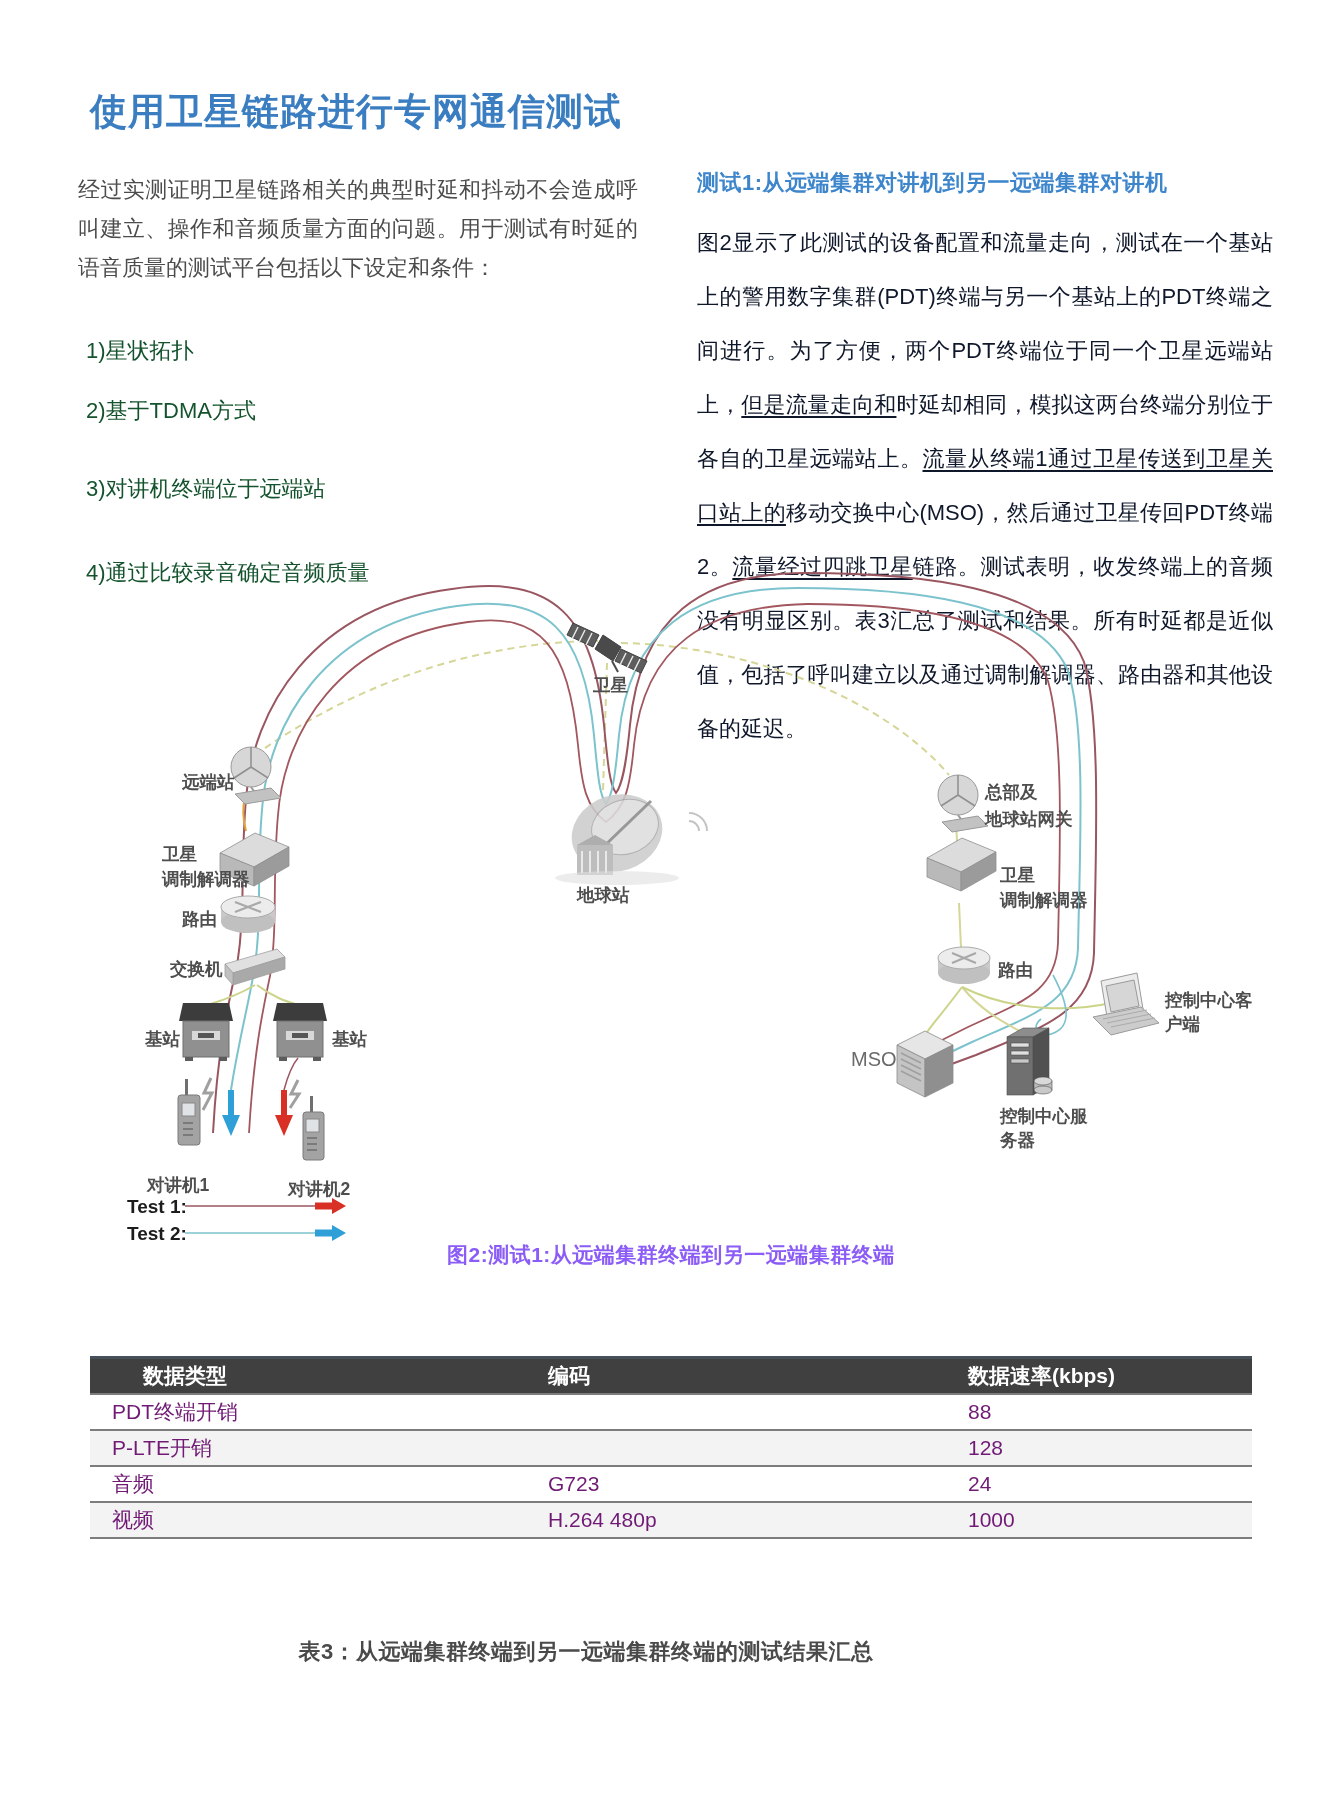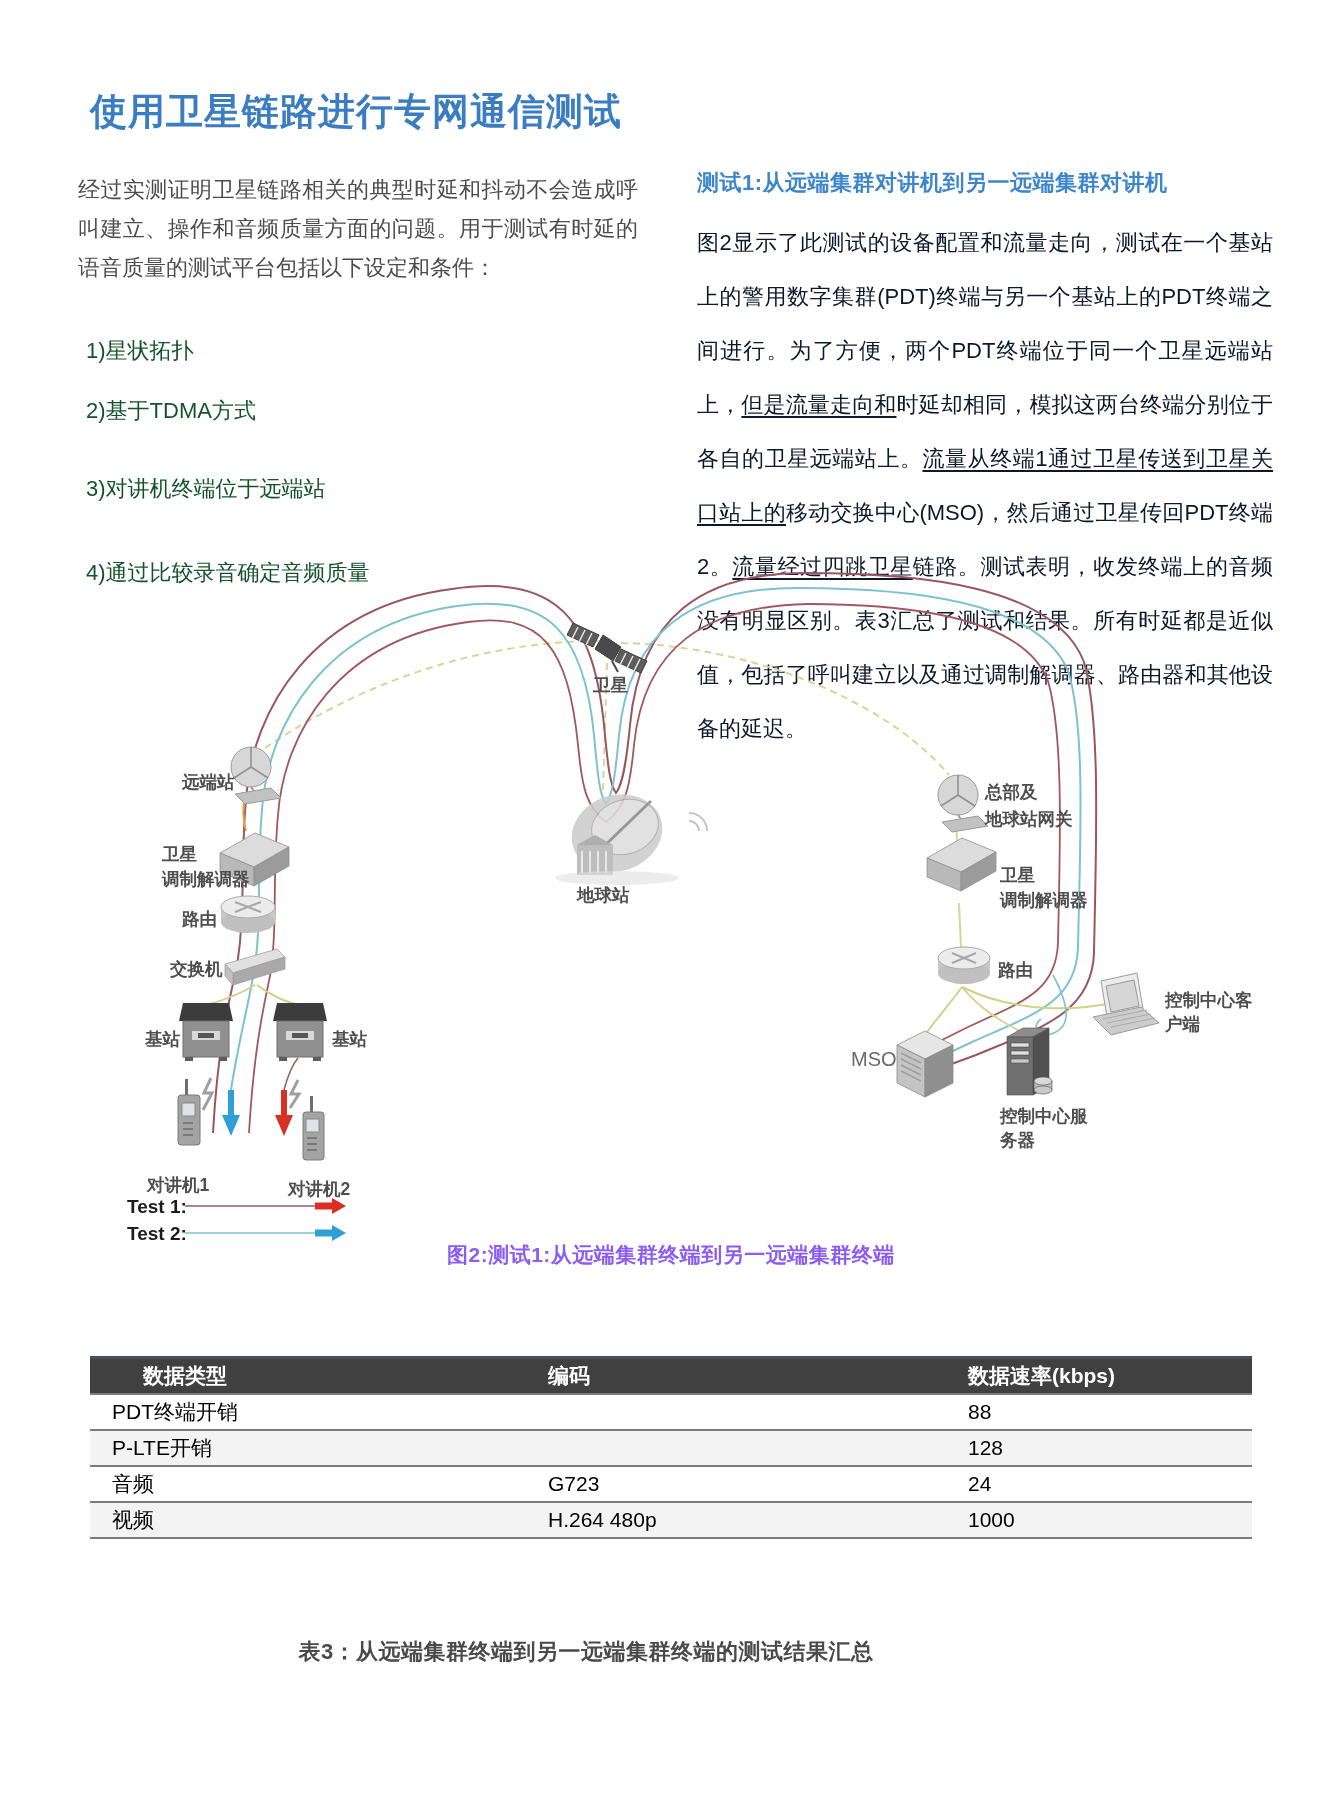--- a/index.html
+++ b/index.html
@@ -36,21 +36,21 @@
     position:absolute;left:90px;top:1356px;width:1162px;
     border-collapse:collapse;table-layout:fixed;
   }
   table.t3 col.c1{width:436px;} table.t3 col.c2{width:420px;} table.t3 col.c3{width:306px;}
   table.t3 th{
     background:#404040;color:#ffffff;font-size:21px;font-weight:bold;text-align:left;
     height:34px;padding:0 0 0 22px;border-top:3px solid #47515c;
   }
   table.t3 th.first{padding-left:53px;}
   table.t3 td{
-    font-size:21px;color:#000000;height:34px;padding:0 0 0 22px;
+    font-size:21px;color:#701a75;height:34px;padding:0 0 0 22px;
     border-top:2px solid #7c7c7c;font-weight:normal;
   }
   table.t3 tbody tr:nth-child(even){background:#f3f3f3;}
   table.t3 tbody tr:last-child td{border-bottom:2px solid #7c7c7c;}
   .t3-caption{
     left:0;top:1637px;width:1172px;text-align:center;
     font-size:22px;font-weight:bold;color:#4a4a4a;letter-spacing:0.5px;
   }
 </style>
 </head>

